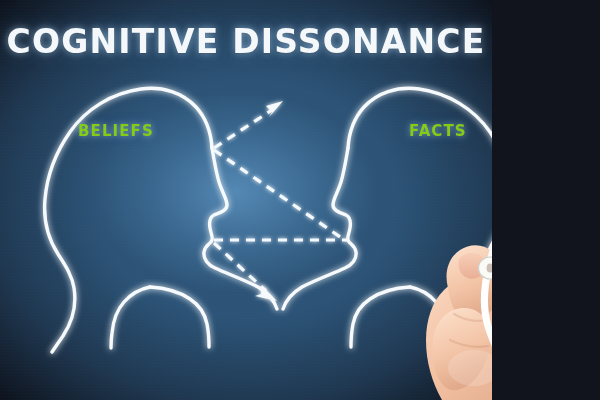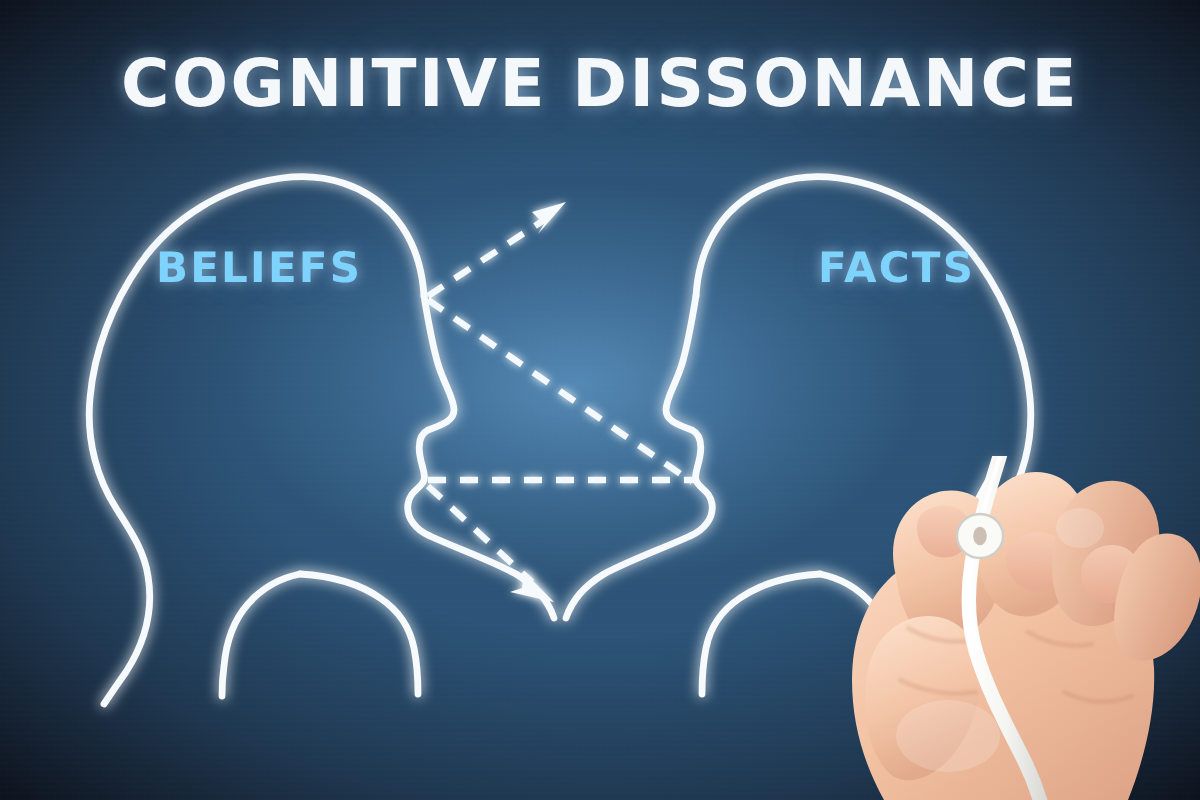--- a/index.html
+++ b/index.html
@@ -6,21 +6,21 @@
   html, body {
     margin: 0;
     padding: 0;
     background: #11141d;
   }
   body {
     font-family: "DejaVu Sans", sans-serif;
   }
   #stage {
     position: relative;
-    width: 600px;
+    width: 492px;
     height: 400px;
     overflow: hidden;
     background: #2c5478;
   }
 
   
   .bg-base {
     position: absolute;
     inset: 0;
     background:
@@ -76,23 +76,23 @@
     font-weight: 700;
     letter-spacing: 1.2px;
     text-shadow:
       0 0 7px rgba(190,225,255,0.55),
       0 0 18px rgba(140,190,235,0.30),
       0 1px 2px rgba(0,0,0,0.35);
     white-space: nowrap;
   }
   .word-label {
     position: absolute;
-    color: #7dd3fc;
+    color: #84cc16;
     font-family: "DejaVu Sans", sans-serif;
-    font-size: 21px;
+    font-size: 15px;
     font-weight: 700;
     letter-spacing: 1.1px;
     text-shadow:
       0 0 6px rgba(185,220,252,0.55),
       0 0 14px rgba(130,180,230,0.28);
     white-space: nowrap;
   }
   #label-beliefs { left: 78px; top: 122px; }
   #label-facts   { left: 409px; top: 122px; }
 

